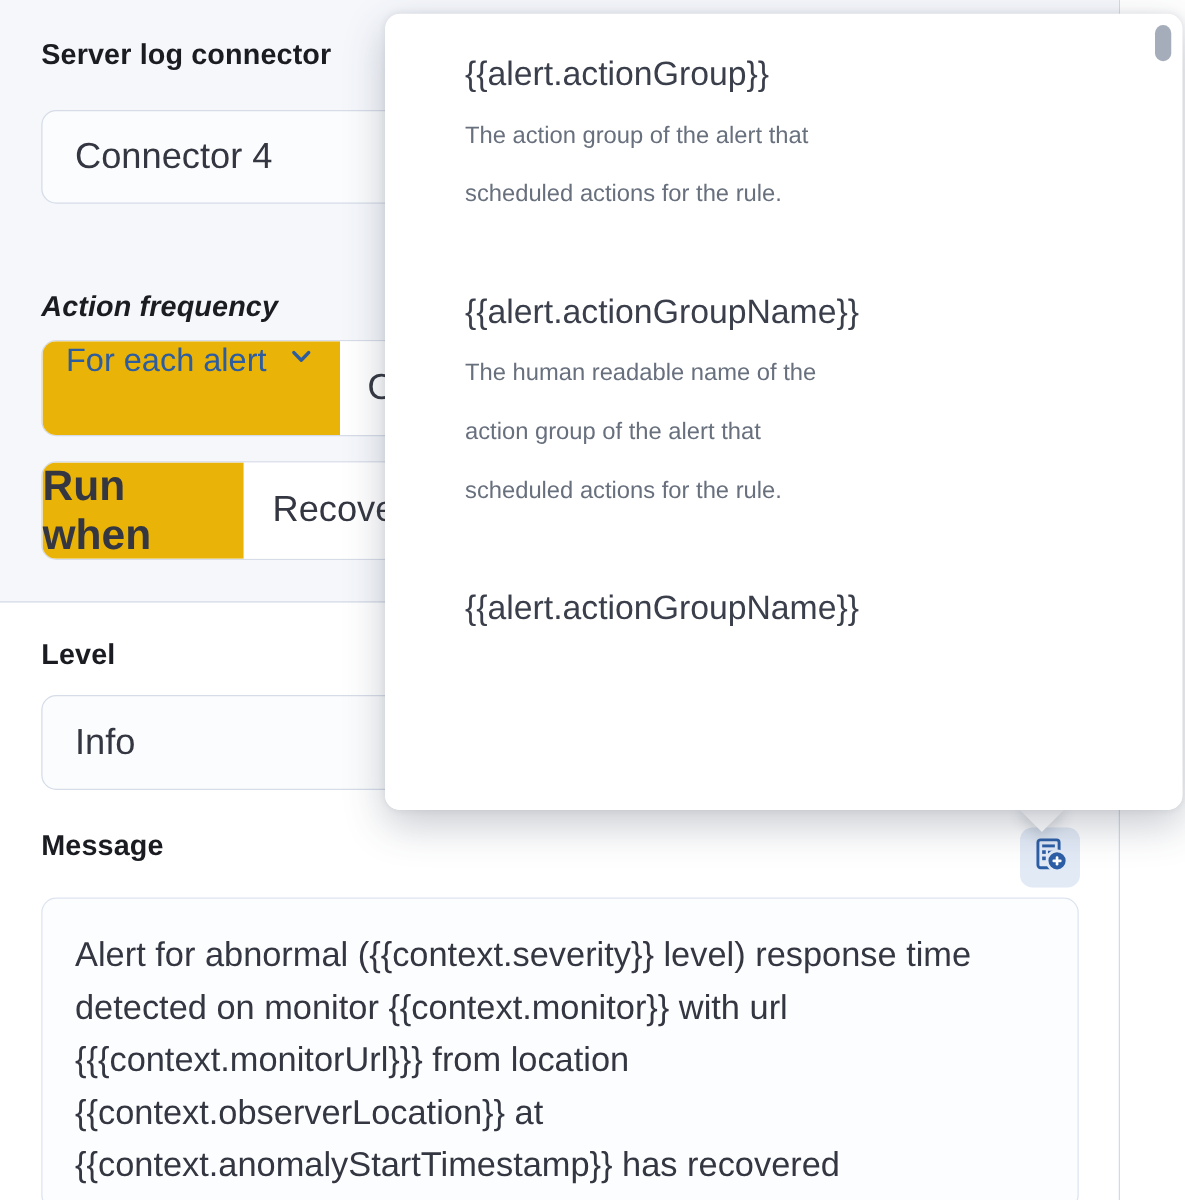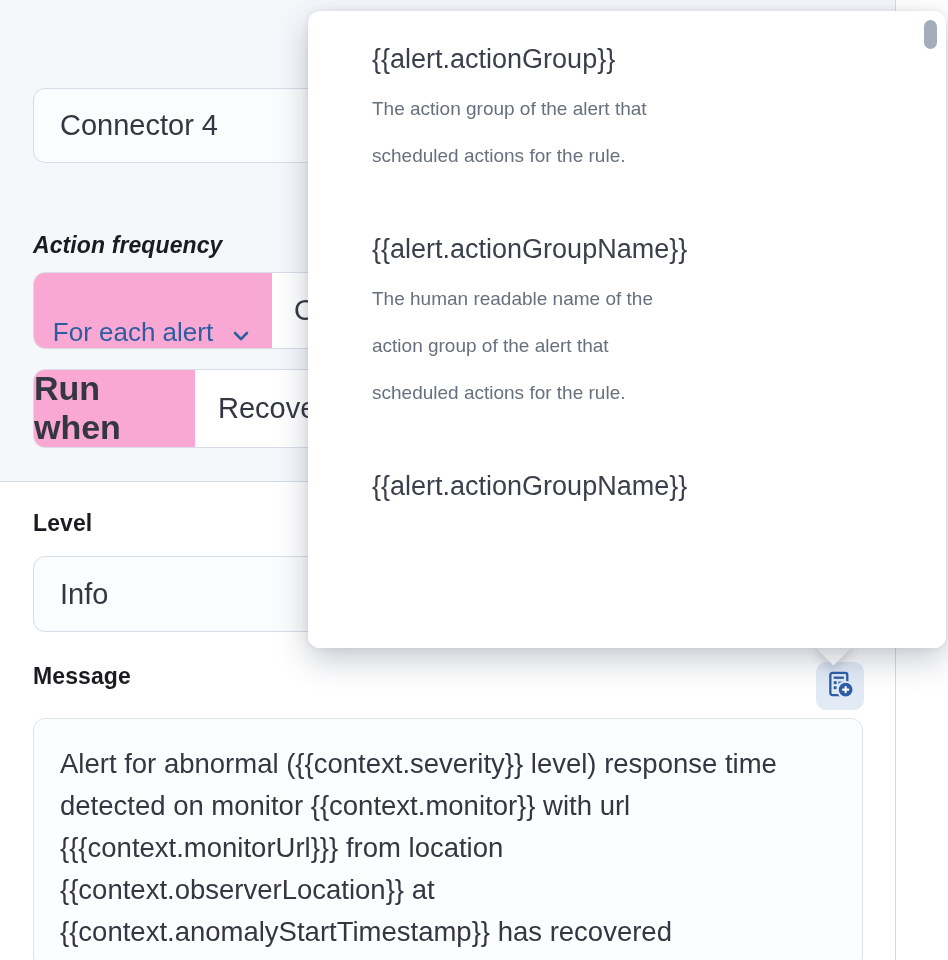--- a/index.html
+++ b/index.html
@@ -26,21 +26,21 @@
     font-size:29px; color:#343741; }
   .input-connector { top:88px; }
   .input-level     { top:556px; height:76px; }
 
   .control-row { position:absolute; left:33px; width:830px;
     border:1px solid #d6dce8; border-radius:12px; overflow:hidden;
     display:flex; background:#fff; }
   .row-frequency { top:272px; height:77px; }
   .row-runwhen   { top:369px; height:79px; }
 
-  .seg-prepend { background:#f9a8d4; display:flex; align-items:flex-end;
+  .seg-prepend { background:#eab308; display:flex; align-items:flex-start;
     justify-content:center; height:100%; flex:0 0 auto; }
   .seg-value { flex:1 1 auto; display:flex; align-items:center;
     background:#fff; font-size:29px; color:#343741; white-space:nowrap;
     overflow:hidden; }
   .seg-freq-btn { width:238px; gap:16px; font-size:26px; font-weight:500;
     color:#2e5d9f; cursor:pointer; }
   .seg-runwhen { width:161px; font-size:34px; font-weight:700; color:#343741; }
   .row-frequency .seg-value { padding-left:22px; }
   .row-runwhen   .seg-value { padding-left:23px; }
 
@@ -79,20 +79,21 @@
     height:29px; border-radius:7px; background:#a6adba; }
 </style>
 </head>
 <body>
 
 <div class="stage">
 
   <div class="flyout">
     <div class="section-top"></div>
 
+    <div class="field-label lbl-connector">Server log connector</div>
 
     <div class="eui-input input-connector">
       <span>Connector 4</span>
     </div>
 
     <div class="field-label lbl-frequency">Action frequency</div>
 
     <div class="control-row row-frequency">
       <div class="seg-prepend seg-freq-btn">
         <span>For each alert</span>

